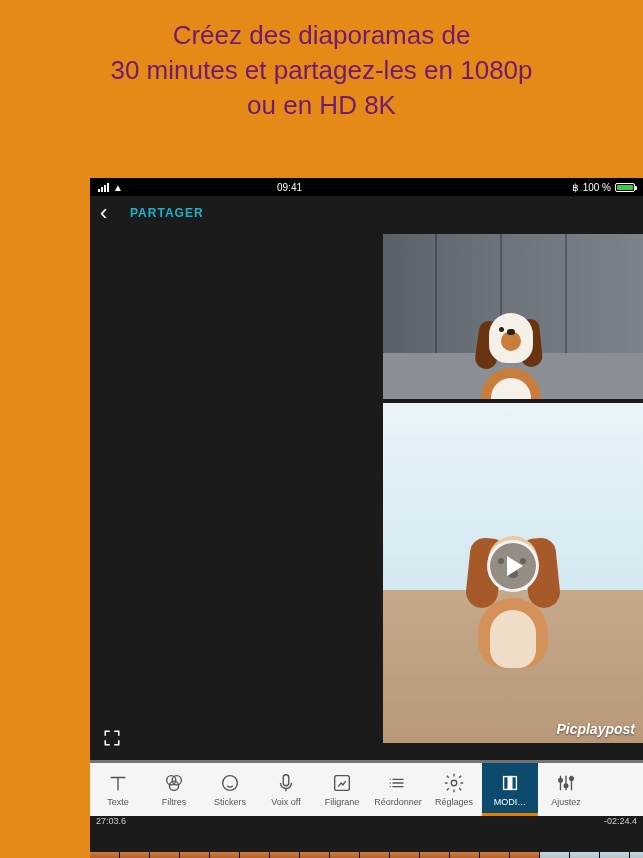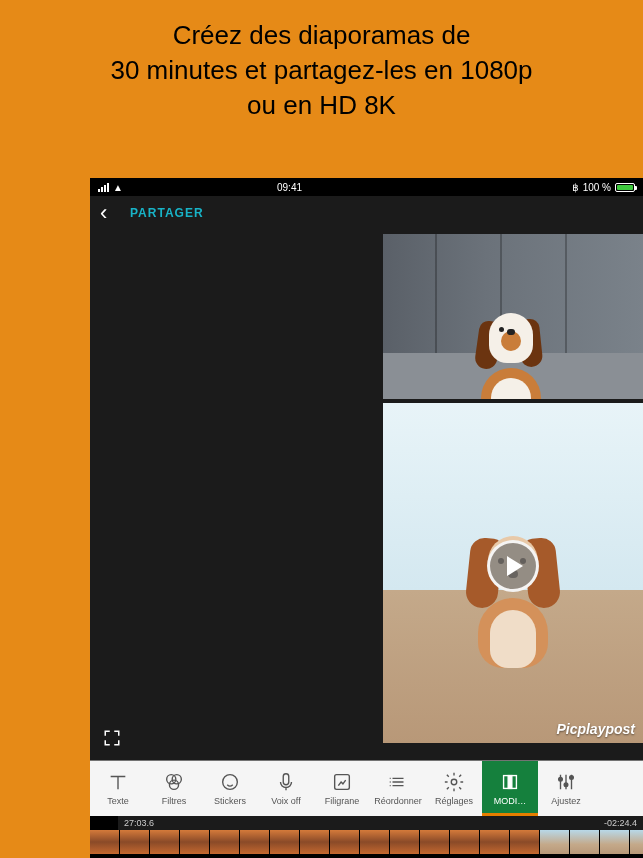--- a/index.html
+++ b/index.html
@@ -1,19 +1,19 @@
 <!DOCTYPE html>
 <html><head>
 <meta charset="utf-8">
 <style>
   * { margin: 0; padding: 0; box-sizing: border-box; }
   html, body { width: 643px; height: 858px; overflow: hidden; font-family: -apple-system, Helvetica, Arial, sans-serif; }
   body { background: #E68A17; }
 
-  .promo-text { color: #000000; text-align: center; font-size: 26px; line-height: 1.35; padding: 18px 10px 0; font-weight: 400; }
+  .promo-text { color: #701a75; text-align: center; font-size: 26px; line-height: 1.35; padding: 18px 10px 0; font-weight: 400; }
 
   .device-frame { position: absolute; left: 90px; top: 178px; width: 553px; height: 680px; background: #000; }
 
   .status-bar { height: 18px; background: #000; color: #fff; font-size: 10px; display: flex; align-items: center; padding: 0 8px; }
   .status-left { flex: 1; display: flex; align-items: center; gap: 4px; }
   .status-center { flex: 1; }
   .status-right { flex: 1; display: flex; justify-content: flex-end; align-items: center; gap: 4px; }
   .signal-bars { display: inline-flex; gap: 1px; align-items: flex-end; }
   .signal-bars span { width: 2px; background: #fff; }
   .signal-bars span:nth-child(1){height:3px}.signal-bars span:nth-child(2){height:5px}.signal-bars span:nth-child(3){height:7px}.signal-bars span:nth-child(4){height:9px}
@@ -57,29 +57,29 @@
   .dog2 .eye-r{position:absolute;top:40px;left:72px;width:6px;height:6px;background:#2a1808;border-radius:50%;}
 
   .play-btn { position:absolute; top:48%; left:50%; transform:translate(-50%,-50%); width:52px; height:52px; border-radius:50%; background:rgba(120,120,120,.75); display:flex; align-items:center; justify-content:center; border:3px solid rgba(255,255,255,.9);}
   .play-tri { width:0; height:0; border-left:16px solid #fff; border-top:10px solid transparent; border-bottom:10px solid transparent; margin-left:4px;}
 
   .watermark { position:absolute; right:8px; bottom:6px; color:#fff; font-size:14px; font-weight:700; font-style:italic; text-shadow:0 1px 2px rgba(0,0,0,.5);}
 
   .expand-btn { position:absolute; left:10px; bottom:10px; width:24px; height:24px; display:flex; align-items:center; justify-content:center;}
   .expand-btn svg{stroke:#fff;}
 
-  .toolbar { background:#f5f5f5; height:56px; display:flex; overflow:hidden; border-top:1px solid #737373;}
+  .toolbar { background:#f5f5f5; height:56px; display:flex; overflow:hidden; border-top:3px solid #737373;}
   .tool { flex:0 0 56px; display:flex; flex-direction:column; align-items:center; justify-content:center; gap:3px; font-size:9px; color:#555; position:relative;}
-  .tool.selected { background:#15803d; color:#fff;}
+  .tool.selected { background:#0c4a6e; color:#fff;}
   .tool.selected::after{content:"";position:absolute;left:0;right:0;bottom:0;height:3px;background:#e67e00;}
   .tool svg { width:22px; height:22px; stroke:#555; fill:none; stroke-width:1.5;}
   .tool.selected svg{stroke:#fff;}
   .tool-label{white-space:nowrap; overflow:hidden; text-overflow:ellipsis; max-width:52px;}
 
-  .timeline-bar { background:#1b1b1b; height:14px; display:flex; justify-content:space-between; align-items:center; padding:0 6px; font-size:9px; color:#ccc;margin-left:28px;}
+  .timeline-bar { background:#1b1b1b; height:36px; display:flex; justify-content:space-between; align-items:flex-start; padding:0 6px; font-size:9px; color:#ccc;}
   .timeline-track { height:24px; background:#1b1b1b; display:flex; overflow:hidden;}
   .thumb { flex:0 0 30px; height:24px; background:linear-gradient(180deg,#d47a3a 0%,#8a4a28 50%,#c46830 100%); border-right:1px solid #000;}
   .thumb.blue{ background:linear-gradient(180deg,#b8d8e8 0%,#c4a98a 60%,#b89878 100%);}
 </style>
 </head>
 <body>
 
 <div class="promo-text">
   <div>Créez des diaporamas de</div>
   <div>30 minutes et partagez-les en 1080p</div>

